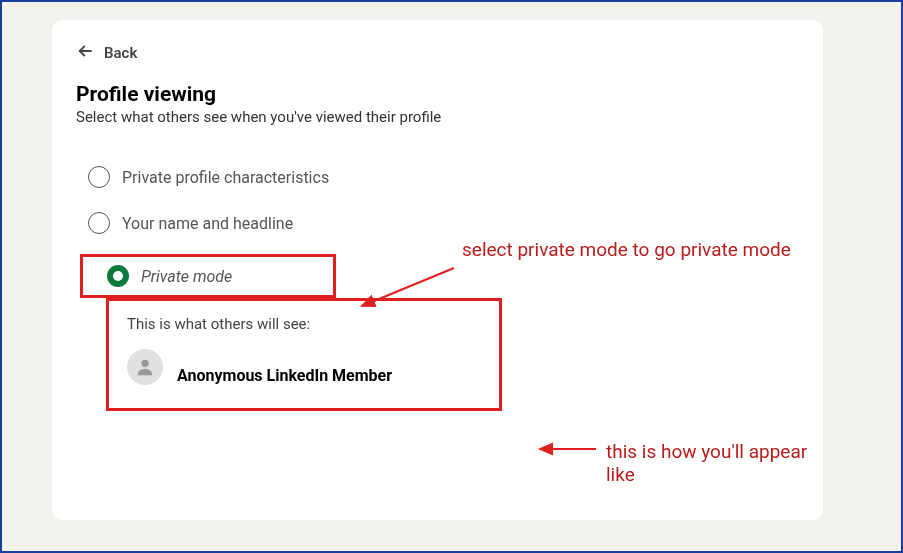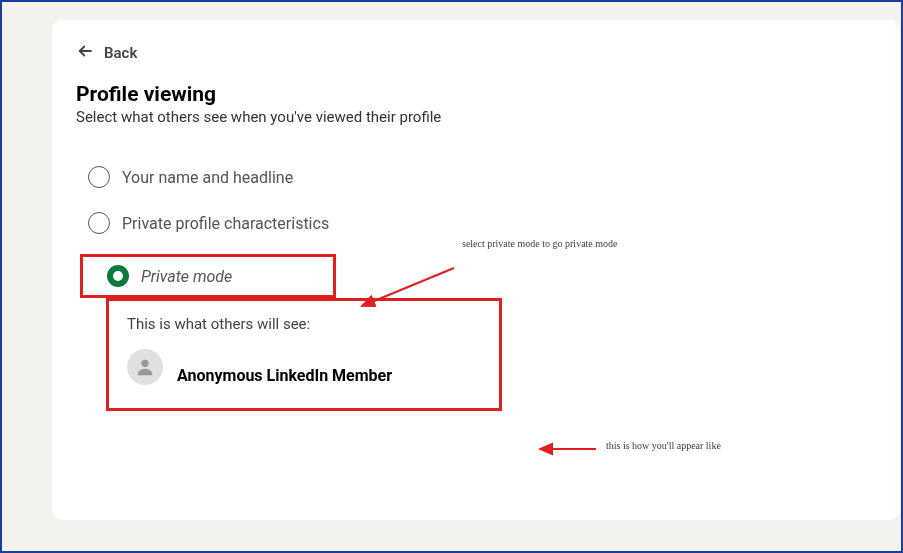--- a/index.html
+++ b/index.html
@@ -8,21 +8,21 @@
       background: #f4f2ee;
       width: 903px;
       height: 553px;
       border: 2px solid #1a3ea0;
       padding: 18px 18px 18px 50px;
       position: relative;
     }
     .card {
       background: #fff;
       border-radius: 10px;
-      width: 848px;
+      width: 771px;
       height: 500px;
       padding: 22px 24px;
       position: relative;
     }
     .back-row {
       display: flex;
       align-items: center;
       gap: 10px;
       cursor: pointer;
       margin-bottom: 18px;
@@ -110,24 +110,23 @@
     }
     .avatar svg { width: 22px; height: 22px; fill: #999; }
     .preview-name {
       font-size: 16px;
       font-weight: 700;
       color: #000;
     }
     
     .anno {
       position: absolute;
-      color: #404040;
-      font-size: 10px;
+      color: #b91c1c;
+      font-size: 19px;
       pointer-events: none;
-      font-family: Liberation Serif, serif;
     }
     .anno-text-1 { left: 410px; top: 218px; }
     .anno-text-2 { left: 554px; top: 420px; }
     .arrow-1 {
       position: absolute;
       left: 302px;
       top: 242px;
       pointer-events: none;
     }
     .arrow-2 {
@@ -151,25 +150,25 @@
     </span>
     <span>Back</span>
   </div>
 
   <div class="title">Profile viewing</div>
   <div class="subtitle">Select what others see when you've viewed their profile</div>
 
   <div class="options">
     <div class="radio-option">
       <div class="radio-circle"></div>
-      <div class="radio-label">Your name and headline</div>
+      <div class="radio-label">Private profile characteristics</div>
     </div>
     <div class="radio-option">
       <div class="radio-circle"></div>
-      <div class="radio-label">Private profile characteristics</div>
+      <div class="radio-label">Your name and headline</div>
     </div>
     <div class="radio-option highlight-box-1">
       <div class="radio-selected"></div>
       <div class="radio-label">Private mode</div>
     </div>
   </div>
 
 
   <div class="preview-box">
     <div class="preview-heading">This is what others will see:</div>

